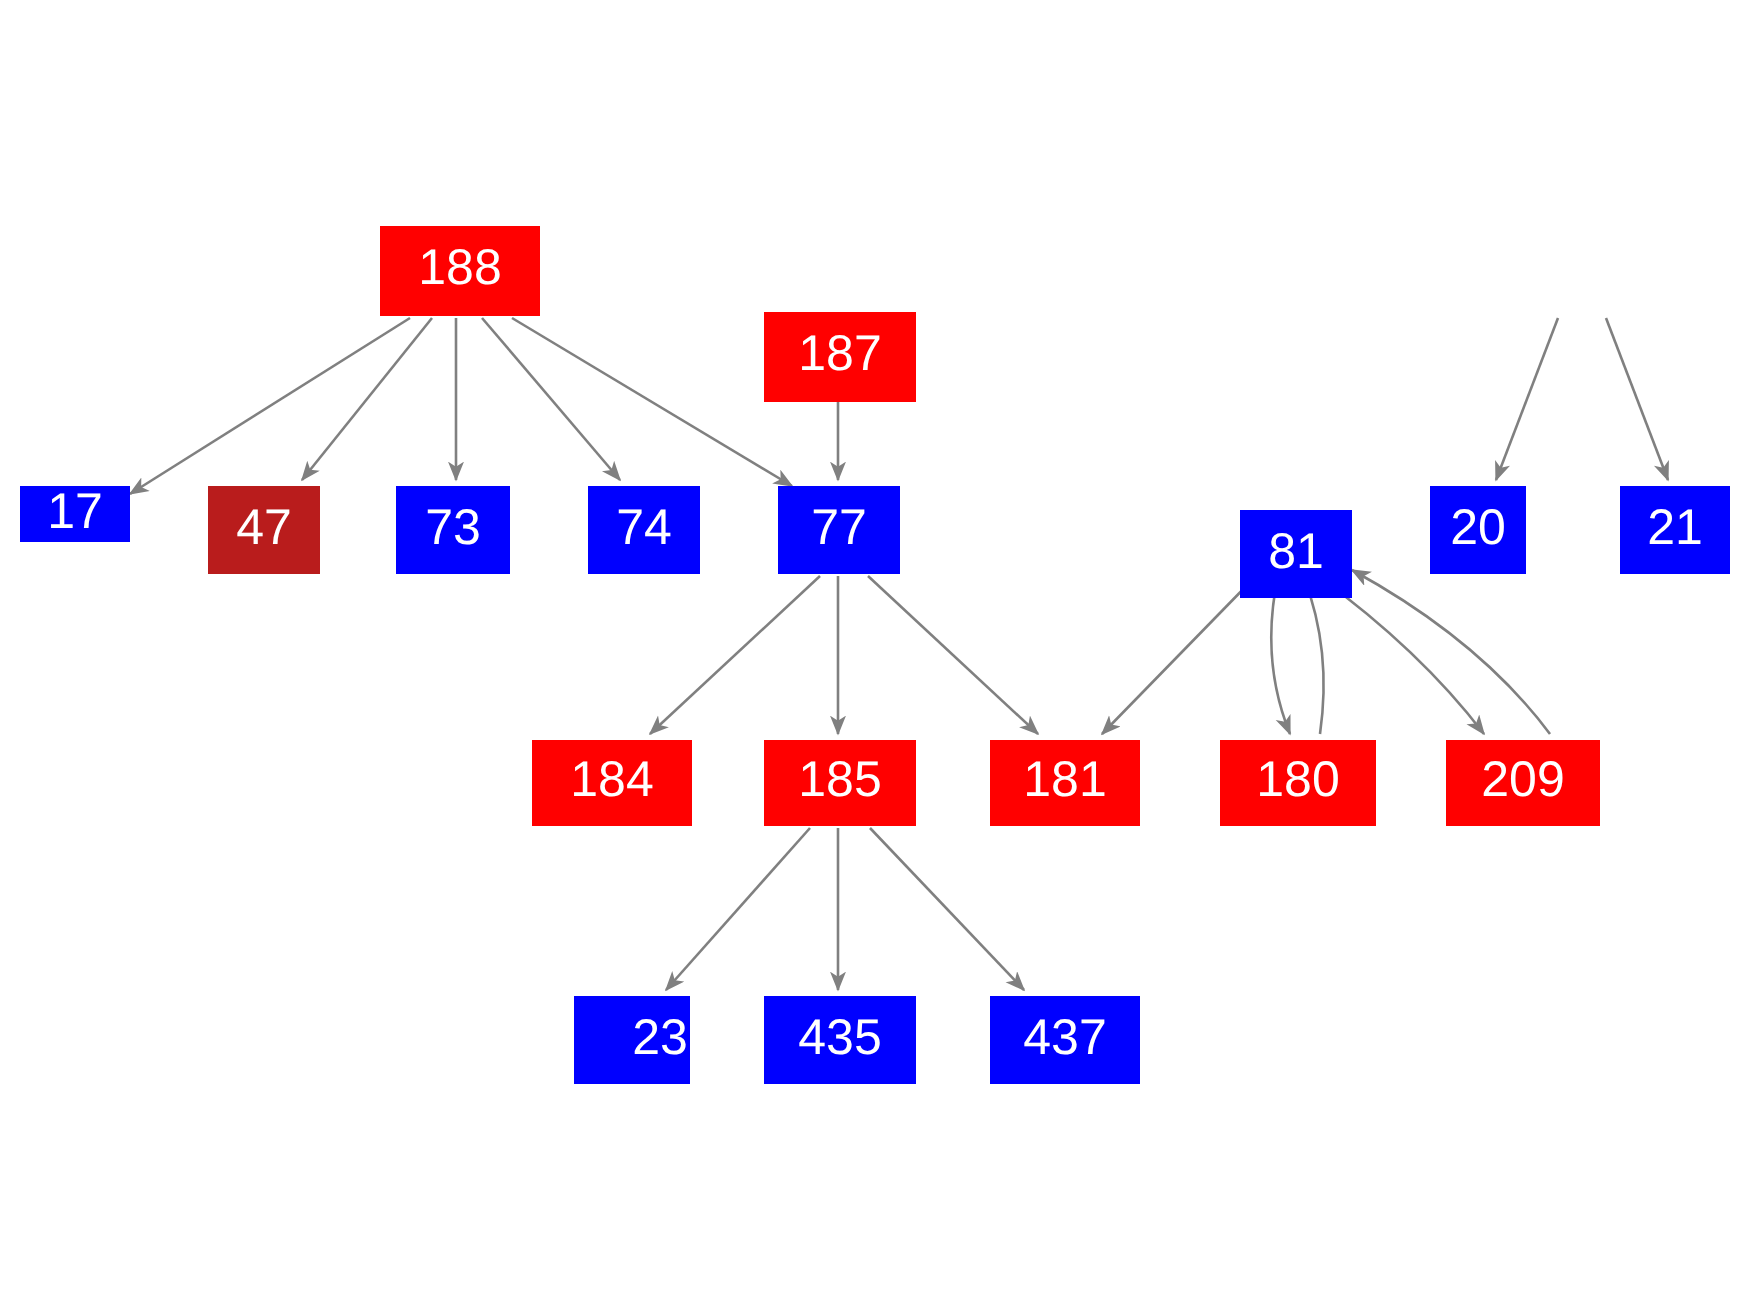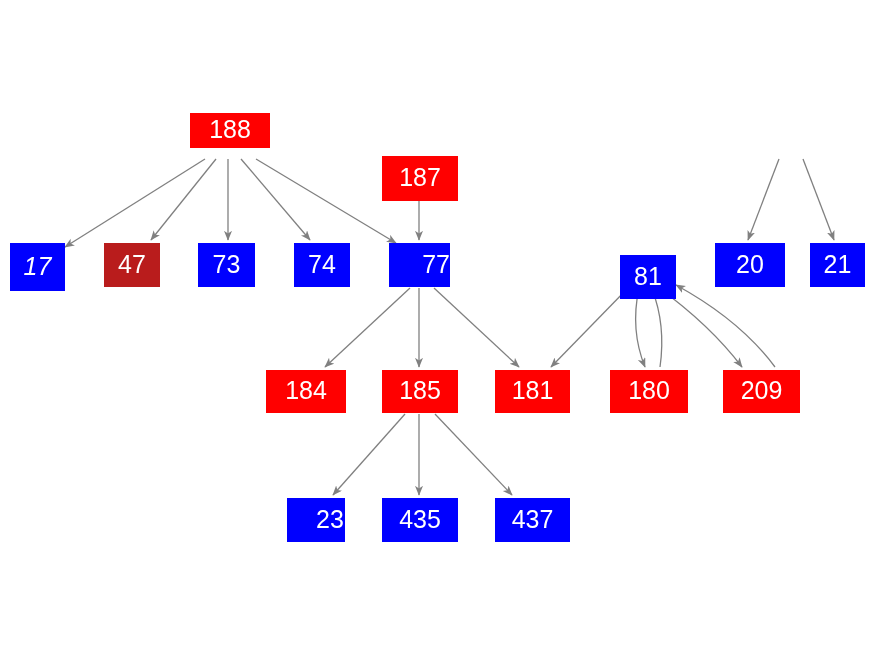--- a/index.html
+++ b/index.html
@@ -77,45 +77,45 @@
         <path d="M639,288 Q630,330 645,367" fill="none" stroke="#808080" stroke-width="1.3" marker-end="url(#arrowhead)"></path>
         <path d="M660,367 Q666,325 652,289" fill="none" stroke="#808080" stroke-width="1.3" marker-end="url(#arrowhead)"></path>
         <path d="M659,288 Q710,325 742,367" fill="none" stroke="#808080" stroke-width="1.3" marker-end="url(#arrowhead)"></path>
         <path d="M775,367 Q740,320 676,285" fill="none" stroke="#808080" stroke-width="1.3" marker-end="url(#arrowhead)"></path>
         <path d="M405,414 L333,495" fill="none" stroke="#808080" stroke-width="1.3" marker-end="url(#arrowhead)"></path>
         <path d="M419,414 L419,495" fill="none" stroke="#808080" stroke-width="1.3" marker-end="url(#arrowhead)"></path>
         <path d="M435,414 L512,495" fill="none" stroke="#808080" stroke-width="1.3" marker-end="url(#arrowhead)"></path>
       </g>
   </svg>
   <div id="node-layer">
-      <div class="node" style="left: 190px; top: 113px; width: 80px; height: 35px; background: rgb(255, 0, 0); color: rgb(255, 255, 255);">
+      <div class="node" style="left: 190px; top: 113px; width: 80px; height: 45px; background: rgb(255, 0, 0); color: rgb(255, 255, 255);">
         <span class="node-label">188</span>
       </div>
       <div class="node" style="left: 382px; top: 113px; width: 76px; height: 45px; background: rgb(255, 0, 0); color: rgb(255, 255, 255); margin-top: 43px;">
         <span class="node-label">187</span>
       </div>
-      <div class="node" style="left: 10px; top: 243px; width: 55px; height: 48px; background: rgb(0, 0, 255); color: rgb(255, 255, 255); font-style: italic;">
+      <div class="node" style="left: 10px; top: 243px; width: 55px; height: 28px; background: rgb(0, 0, 255); color: rgb(255, 255, 255);">
         <span class="node-label">17</span>
       </div>
       <div class="node" style="left: 104px; top: 243px; width: 56px; height: 44px; background: #b91c1c; color: rgb(255, 255, 255);">
         <span class="node-label">47</span>
       </div>
       <div class="node" style="left: 198px; top: 243px; width: 57px; height: 44px; background: rgb(0, 0, 255); color: rgb(255, 255, 255);">
         <span class="node-label">73</span>
       </div>
       <div class="node" style="left: 294px; top: 243px; width: 56px; height: 44px; background: rgb(0, 0, 255); color: rgb(255, 255, 255);">
         <span class="node-label">74</span>
       </div>
-      <div class="node" style="left: 389px; top: 243px; width: 61px; height: 44px; background: rgb(0, 0, 255); color: rgb(255, 255, 255); justify-content: flex-end;">
+      <div class="node" style="left: 389px; top: 243px; width: 61px; height: 44px; background: rgb(0, 0, 255); color: rgb(255, 255, 255);">
         <span class="node-label">77</span>
       </div>
       <div class="node" style="left: 620px; top: 243px; width: 56px; height: 44px; background: rgb(0, 0, 255); color: rgb(255, 255, 255); margin-top: 12px;">
         <span class="node-label">81</span>
       </div>
-      <div class="node" style="left: 715px; top: 243px; width: 70px; height: 44px; background: rgb(0, 0, 255); color: rgb(255, 255, 255);">
+      <div class="node" style="left: 715px; top: 243px; width: 48px; height: 44px; background: rgb(0, 0, 255); color: rgb(255, 255, 255);">
         <span class="node-label">20</span>
       </div>
       <div class="node" style="left: 810px; top: 243px; width: 55px; height: 44px; background: rgb(0, 0, 255); color: rgb(255, 255, 255);">
         <span class="node-label">21</span>
       </div>
       <div class="node" style="left: 266px; top: 370px; width: 80px; height: 43px; background: rgb(255, 0, 0); color: rgb(255, 255, 255);">
         <span class="node-label">184</span>
       </div>
       <div class="node" style="left: 382px; top: 370px; width: 76px; height: 43px; background: rgb(255, 0, 0); color: rgb(255, 255, 255);">
         <span class="node-label">185</span>

